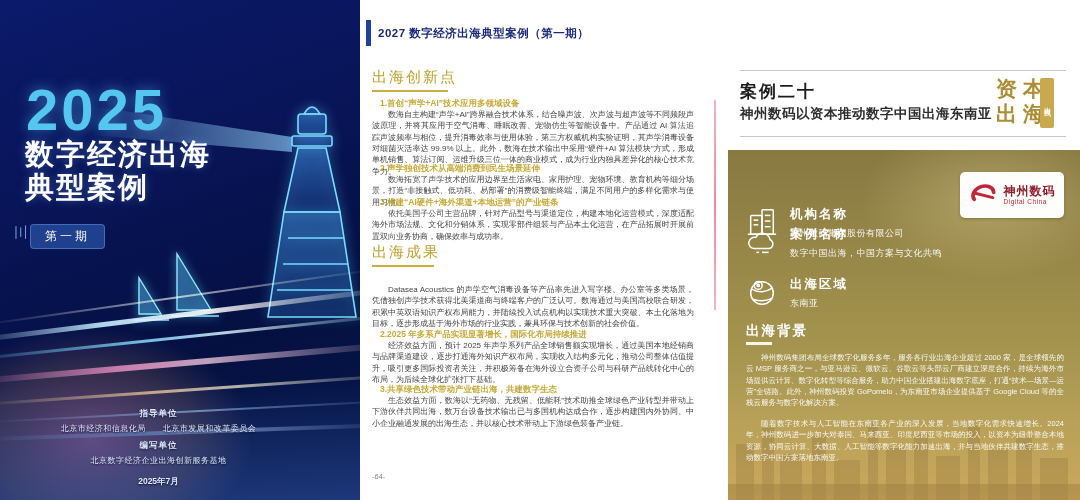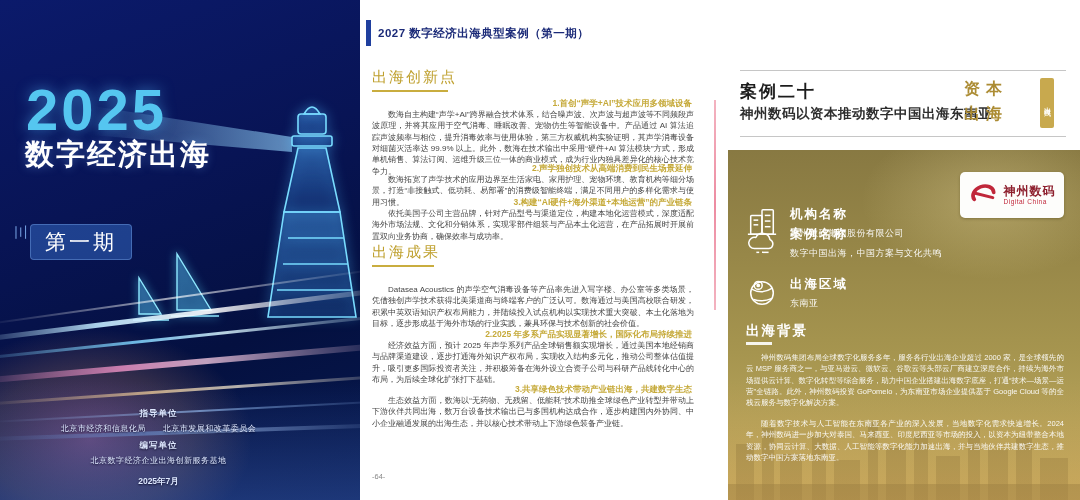--- a/index.html
+++ b/index.html
@@ -39,52 +39,52 @@
 
   .cover-year {
     position:absolute; left:26px; top:76px; font-size:58px; font-weight:bold;
     color:#55c6f0; letter-spacing:3px; text-shadow:0 0 14px rgba(90,190,255,.55);
   }
   .cover-title { position:absolute; left:25px; top:138px; color:#fff; font-weight:bold;
     font-size:29px; letter-spacing:2px; line-height:33px; text-shadow:0 0 10px rgba(120,180,255,.4); }
   .issue-badge {
     position:absolute; left:30px; top:224px; padding:3px 14px;
     background:rgba(60,120,215,.45); border:1px solid rgba(140,190,255,.35);
-    border-radius:4px; color:#fff; font-size:21px; letter-spacing:3px;
+    border-radius:4px; color:#fff; font-size:12px; letter-spacing:3px;
   }
   .issue-ticks { position:absolute; left:14px; top:224px; color:rgba(140,190,255,.8); font-size:14px; }
 
   .cover-footer { position:absolute; left:0; bottom:0; width:317px; text-align:center; color:#dfe9ff; }
   .cf-label { font-size:8.5px; font-weight:bold; margin-top:6px; letter-spacing:1px; text-shadow:0 1px 2px rgba(0,0,30,.8);}
   .cf-line  { font-size:8px; margin-top:3px; letter-spacing:.5px; text-shadow:0 1px 2px rgba(0,0,30,.8);}
   .cf-date  { font-size:8.5px; font-weight:bold; margin:10px 0 12px; text-shadow:0 1px 2px rgba(0,0,30,.8);}
 
   
   .page-mid { position:absolute; left:360px; top:0; width:360px; height:500px; background:#ffffff; }
   .page-mid .gutter { position:absolute; right:4px; top:100px; width:2px; height:210px;
     background:linear-gradient(180deg,#f0a0b0,#e86f8a 50%,#f0a0b0); opacity:.8; }
   .mid-header { position:absolute; left:6px; top:20px; display:flex; align-items:center; }
   .mid-header .bar { width:5px; height:26px; background:#1f3f9e; margin-right:7px; }
   .mid-header .txt { font-size:11.5px; font-weight:bold; color:#1b2a78; letter-spacing:.5px; }
 
   .sec-head { position:absolute; left:12px; font-size:15px; font-weight:normal; color:#bfa02e; letter-spacing:2px; }
   .sec-underline { position:absolute; left:12px; width:76px; height:2px; background:#c9ad3f; }
 
-  .mid-item-sub { position:absolute; left:20px; width:312px; font-size:8.5px; font-weight:bold; color:#c6aa3a;text-align:right; }
+  .mid-item-sub { position:absolute; left:20px; width:312px; font-size:8.5px; font-weight:bold; color:#c6aa3a; }
   .mid-item-body { position:absolute; left:12px; width:322px; font-size:8px; color:#454545;
     line-height:1.42; text-align:justify; text-indent:2em; }
   .page-num { position:absolute; left:12px; top:472px; font-size:7.5px; color:#888; }
 
   
   .page-right { position:absolute; left:720px; top:0; width:360px; height:500px; background:#fff; }
   .rp-rule { position:absolute; left:20px; width:326px; height:1px; background:#c6c6c6; }
   .case-no { position:absolute; left:20px; top:80px; font-size:17px; font-weight:bold; color:#1c1c1c; letter-spacing:2px; }
   .case-title { position:absolute; left:20px; top:105px; font-size:13.5px; font-weight:bold; color:#2e2e2e; letter-spacing:.5px; }
   .cat-block { position:absolute; left:244px; top:76px; text-align:center; }
-  .cat-line { font-size:16px; font-weight:bold; color:#ac8c34; letter-spacing:6px; line-height:25px; }
+  .cat-line { font-size:21px; font-weight:bold; color:#ac8c34; letter-spacing:6px; line-height:25px;margin-left:32px; }
   .cat-ribbon { position:absolute; left:320px; top:78px; width:14px; height:50px; background:#c8a94e;
     border-radius:2px; display:flex; align-items:center; justify-content:center; }
   .cat-ribbon span { writing-mode:vertical-rl; font-size:7px; color:#fff; letter-spacing:1px; }
 
   .olive {
     position:absolute; left:8px; top:150px; width:352px; height:350px; overflow:hidden;
     background:linear-gradient(180deg,#887942 0%,#978748 30%,#a6954f 58%,#b4a159 78%,#c2ab62 100%);
   }
   .olive .hi { position:absolute; right:-40px; top:-30px; width:260px; height:160px;
     background:radial-gradient(ellipse at center, rgba(235,220,160,.35), transparent 70%); }
@@ -160,20 +160,21 @@
     <div class="streak s1"></div>
     <div class="streak s2"></div>
     <div class="streak s4"></div>
     <div class="streak s5"></div>
     <div class="streak s6"></div>
     <div class="streak s7"></div>
 
     <div class="cover-year">2025</div>
     <div class="cover-title">
       <div>数字经济出海</div>
+      <div>典型案例</div>
     </div>
     <div class="issue-ticks">〣</div>
     <div class="issue-badge">第一期</div>
 
     <div class="cover-footer">
       <div class="cf-label">指导单位</div>
       <div class="cf-line">北京市经济和信息化局　　北京市发展和改革委员会</div>
       <div class="cf-label">编写单位</div>
       <div class="cf-line">北京数字经济企业出海创新服务基地</div>
       <div class="cf-date">2025年7月</div>

